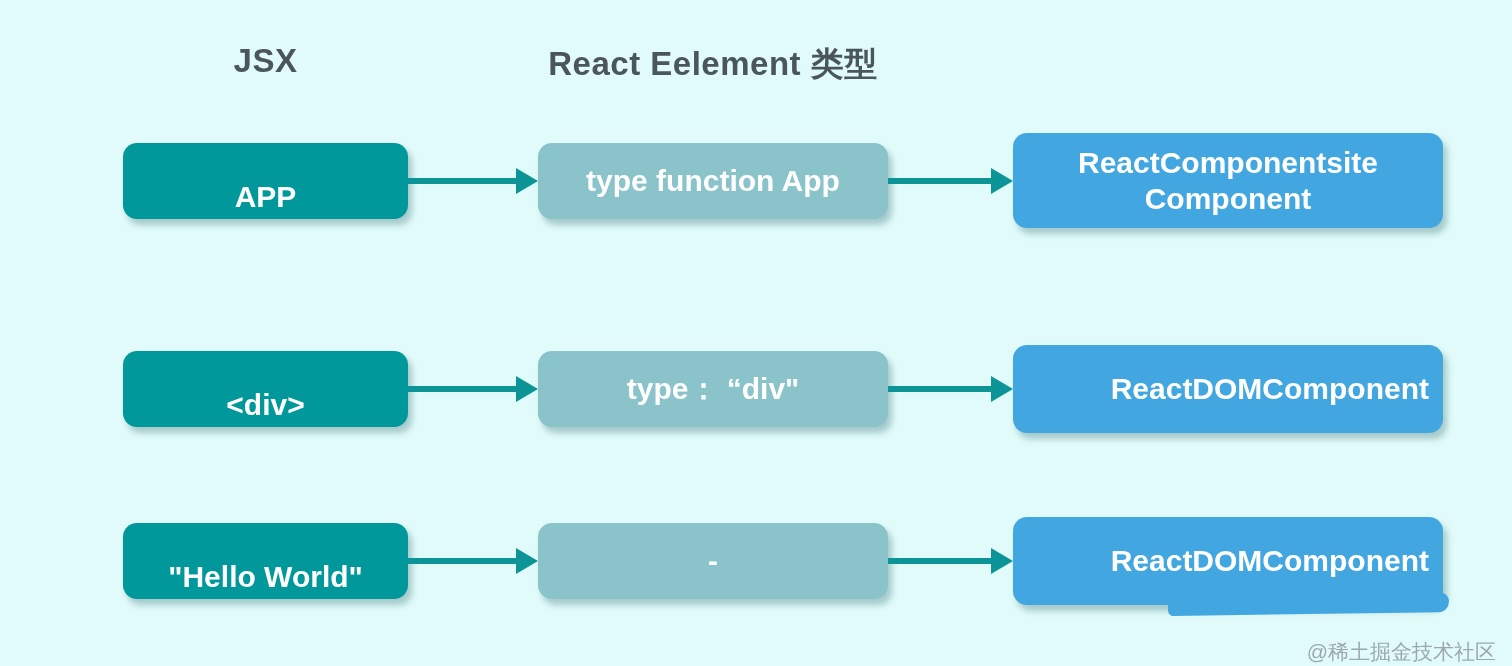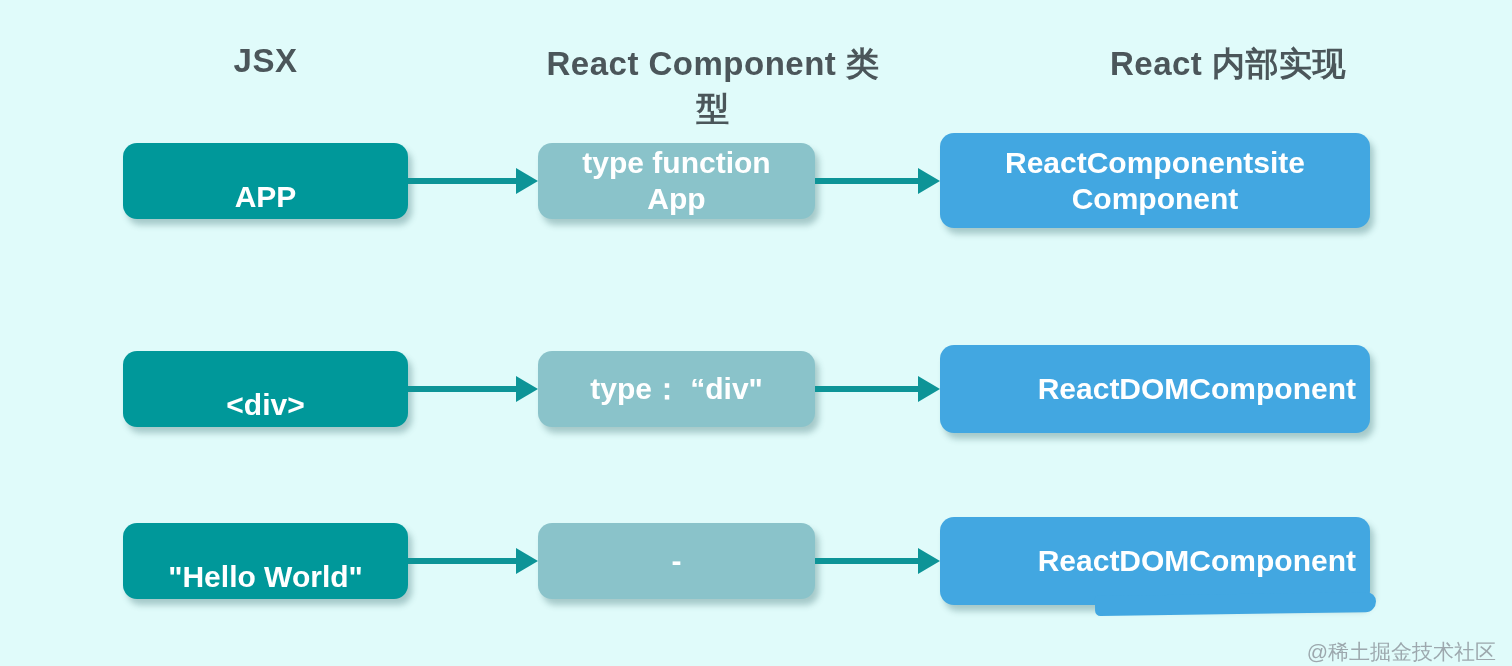--- a/index.html
+++ b/index.html
@@ -51,21 +51,21 @@
     border-radius: 14px;
     color: var(--box-text, #ffffff);
     font-weight: 700;
     font-size: 30px;
     line-height: 1.2;
     box-shadow: 4px 6px 6px rgba(30, 85, 90, 0.30);
     box-sizing: border-box;
     padding: 4px 14px;
   }
   .box.jsx  { width: 285px; height: 76px; background: var(--jsx-box, #00989a); align-items: flex-end; }
-  .box.mid  { width: 277px; height: 76px; background: var(--type-box, #8ac3ca); }
+  .box.mid  { width: 350px; height: 76px; background: var(--type-box, #8ac3ca); }
   .box.blue { width: 430px; height: 100%; background: var(--internal-box, #42a7e1); position: relative; justify-content: flex-end; }
 
   
   .row.r3 .box.blue::after {
     content: "";
     position: absolute;
     left: 36%;
     right: -6px;
     bottom: -9px;
     height: 20px;
@@ -103,22 +103,21 @@
     color: var(--watermark-text, #96a0a6);
     opacity: 0.9;
   }
 </style>
 </head>
 <body>
 
 <div class="canvas">
 
   <div class="col-header c1">JSX</div>
-  <div class="col-header c2">React Component 类型</div>
-  <div class="col-header c3">React 内部实现</div>
+  <div class="col-header c2">React Eelement 类型</div>
 
   <div class="row r1">
     <div class="box jsx">
       <span>APP</span>
     </div>
     <div class="arrow a1">
       <span class="line"></span>
       <span class="head"></span>
     </div>
     <div class="box mid">

